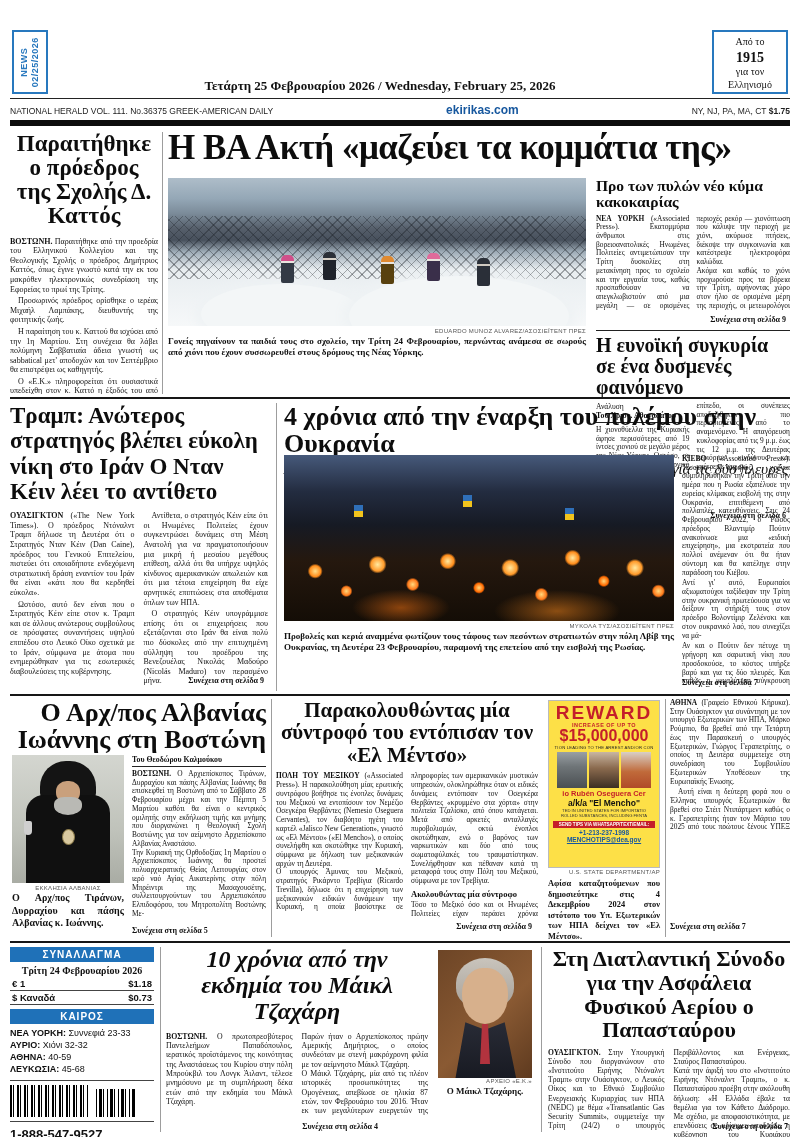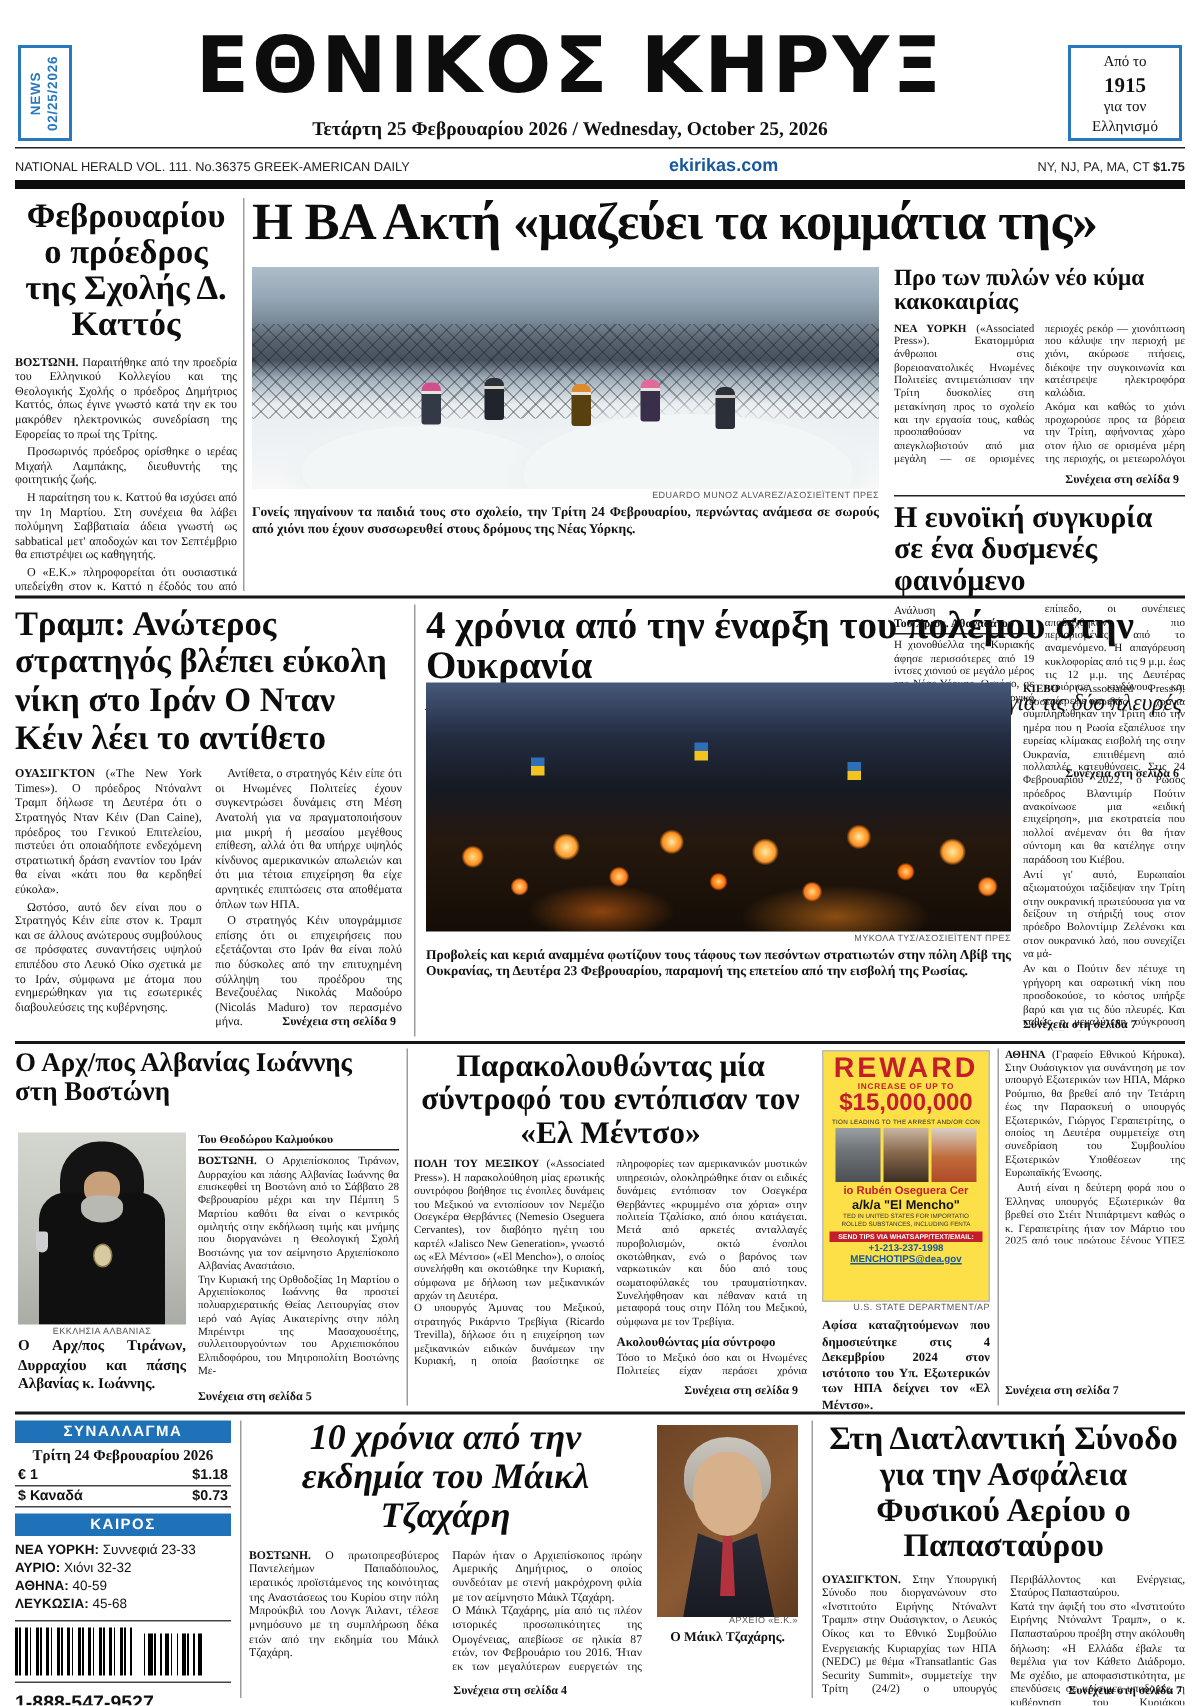--- a/index.html
+++ b/index.html
@@ -65,21 +65,21 @@
   .ukraine .sub { font-style:italic; font-size:15.5px; margin:2px 0 5px; }
   .photo-candles { position:absolute; left:0; top:52px; width:390px; height:166px; overflow:hidden; }
   .flag { position:absolute; width:9px; height:12px; background:linear-gradient(180deg,#2f6fb8 50%,#f2c41d 50%); }
   .ukr-side { position:absolute; left:398px; top:52px; width:108px; height:232px; overflow:hidden; padding-bottom:12px; }
   .ukr-side p { font-size:7.4px; line-height:1.18; text-align:justify; margin-bottom:2px; }
   .ukr-credit { position:absolute; left:0; top:220px; width:390px; }
   .ukr-caption { position:absolute; left:0; top:228px; width:390px; }
 
   
   .arch { position:absolute; left:10px; top:699px; width:256px; height:238px; }
-  .arch h2 { font-size:18px; line-height:1.05; text-align:left; margin-bottom:6px; }
+  .arch h2 { font-size:26px; line-height:1.05; text-align:right; margin-bottom:6px; }
   .photo-arch { position:absolute; left:2px; top:56px; width:112px; height:128px; overflow:hidden; background:linear-gradient(180deg,#d4d6d0 0%,#bfc2ba 60%,#a9aca4 100%); }
   .arch-credit { position:absolute; left:2px; top:186px; width:112px; text-align:center; }
   .arch-caption { position:absolute; left:2px; top:193px; width:112px; font-size:10px; text-align:justify; }
   .arch-body { position:absolute; left:122px; top:56px; width:134px; height:182px; overflow:hidden; padding-bottom:12px; }
   .arch-body p { font-size:7.4px; line-height:1.18; text-align:justify; }
   .mencho { position:absolute; left:276px; top:699px; width:262px; height:238px; }
   .mencho h2 { font-size:21px; line-height:1.07; text-align:center; margin-bottom:6px; }
   .mencho .cols { column-count:2; column-gap:8px; height:158px; overflow:hidden; padding-bottom:10px; }
   .mencho .cols p { font-size:7.4px; line-height:1.18; text-align:justify; }
   .reward-wrap { position:absolute; left:548px; top:700px; width:112px; height:236px; }
@@ -130,37 +130,36 @@
 <body>
 
 <div class="page">
 
   <div class="stamp-box">
     <div class="stamp-rot">
       <div>NEWS</div>
       <div>02/25/2026</div>
     </div>
   </div>
-  <h1 class="masthead-title">ΕΘΝΙΚΟΣ ΚΗΡΥΞ</h1>
-  <div class="dateline">Τετάρτη 25 Φεβρουαρίου 2026 / Wednesday, October 25, 2026</div>
+  <div class="dateline">Τετάρτη 25 Φεβρουαρίου 2026 / Wednesday, February 25, 2026</div>
   <div class="since-box">
     <span>Από το</span>
     <span class="yr">1915</span>
     <span>για τον</span>
     <span>Ελληνισμό</span>
   </div>
   <div class="info-row">
     <span>NATIONAL HERALD VOL. 111.  No.36375   GREEK-AMERICAN DAILY</span>
     <span class="info-center">ekirikas.com</span>
     <span><span>NY, NJ, PA, MA, CT</span> <b>$1.75</b></span>
   </div>
   <div class="thick-rule"></div>
 
   <div class="row1-left">
-    <h2>Φεβρουαρίου ο πρόεδρος της Σχολής Δ. Καττός</h2>
+    <h2>Παραιτήθηκε ο πρόεδρος της Σχολής Δ. Καττός</h2>
     <div class="body-single">
       <p><b class="city">ΒΟΣΤΩΝΗ.</b><span> Παραιτήθηκε από την προεδρία του Ελληνικού Κολλεγίου και της Θεολογικής Σχολής ο πρόεδρος Δημήτριος Καττός, όπως έγινε γνωστό κατά την εκ του μακρόθεν ηλεκτρονικώς συνεδρίαση της Εφορείας το πρωί της Τρίτης.</span></p>
       <p class="ind">Προσωρινός πρόεδρος ορίσθηκε ο ιερέας Μιχαήλ Λαμπάκης, διευθυντής της φοιτητικής ζωής.</p>
       <p class="ind">Η παραίτηση του κ. Καττού θα ισχύσει από την 1η Μαρτίου. Στη συνέχεια θα λάβει πολύμηνη Σαββατιαία άδεια γνωστή ως sabbatical μετ' αποδοχών και τον Σεπτέμβριο θα επιστρέψει ως καθηγητής.</p>
       <p class="ind">Ο «Ε.Κ.» πληροφορείται ότι ουσιαστικά υπεδείχθη στον κ. Καττό η έξοδός του από την προεδρία.</p>
     </div>
   </div>
   <div class="vdiv" style="left:162px; top:132px; height:262px;"></div>
 
   <div class="row1-main">

